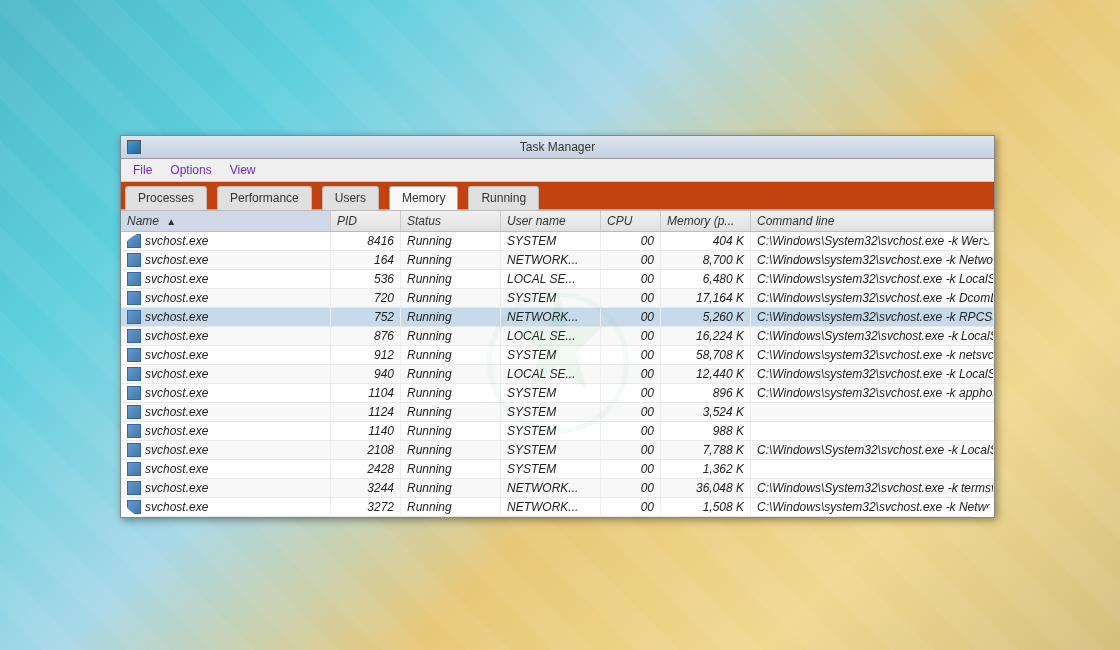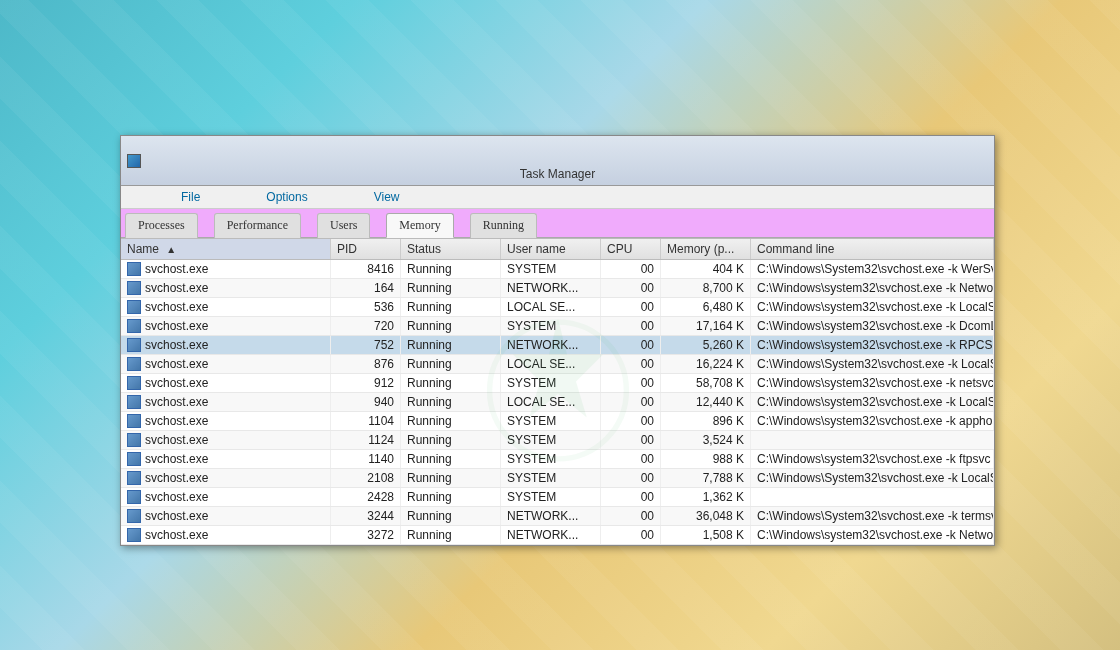--- a/index.html
+++ b/index.html
@@ -55,46 +55,43 @@
       height: 14px;
       background: linear-gradient(135deg, #4499cc, #2266aa);
       border: 1px solid #555;
       display: flex; align-items: center; justify-content: center;
     }
 
     .title-bar-title {
       font-size: 12px;
       color: #333;
       font-weight: normal;
-      margin-top: 27px;
     }
 
     .menu-bar {
       background: #f0f0f0;
       padding: 2px 4px;
       display: flex;
       gap: 2px;
       border-bottom: 1px solid #ccc;
     }
 
     .menu-item {
       padding: 2px 8px;
       cursor: pointer;
       font-size: 12px;
-      color: #0369a1;
-      margin-left: 48px;
+      color: #6d28d9;
     }
 
     .tabs-bar {
-      background: #f0abfc;
+      background: #c2410c;
       padding: 4px 4px 0;
       display: flex;
-      gap: 16px;
+      gap: 10px;
       border-bottom: 1px solid #aaa;
-      font-family: Liberation Serif, serif;
     }
 
     .tab {
       padding: 4px 12px;
       border: 1px solid #bbb;
       border-bottom: none;
       background: #e0e0e0;
       cursor: pointer;
       font-size: 12px;
       color: #333;
@@ -105,20 +102,21 @@
       background: #f8f8f8;
       border-color: #aaa;
       border-bottom: 1px solid #f8f8f8;
       z-index: 1;
       position: relative;
     }
 
     .content-area {
       background: #fff;
       border-top: 1px solid #bbb;
+      font-style: italic;
     }
 
     .table-header {
       display: grid;
       grid-template-columns: 210px 70px 100px 100px 60px 90px 1fr;
       background: linear-gradient(to bottom, #f0f0f0, #e0e0e0);
       border-bottom: 1px solid #bbb;
     }
 
     .th {
@@ -130,20 +128,21 @@
       user-select: none;
       white-space: nowrap;
       overflow: hidden;
     }
     .th.sorted { background: #d0d8e8; }
     .th .sort-arrow { margin-left: 4px; font-size: 10px; }
 
     .table-body {
       overflow-y: auto;
       max-height: 300px;
+      border-radius: 26px;
     }
 
     .table-row {
       display: grid;
       grid-template-columns: 210px 70px 100px 100px 60px 90px 1fr;
       border-bottom: 1px solid #e8e8e8;
     }
     .table-row:nth-child(even) { background: #f8f8f8; }
     .table-row.selected { background: #c5daea; }
 
@@ -361,21 +360,20 @@
           <div class="table-row">
         <div class="td">
           <span class="process-icon"></span>
           <span>svchost.exe</span>
         </div>
         <div class="td numeric">1140</div>
         <div class="td">Running</div>
         <div class="td">SYSTEM</div>
         <div class="td numeric">00</div>
         <div class="td numeric">988 K</div>
-        <div class="td">C:\Windows\system32\svchost.exe -k ftpsvc</div>
       </div>
           <div class="table-row">
         <div class="td">
           <span class="process-icon"></span>
           <span>svchost.exe</span>
         </div>
         <div class="td numeric">2108</div>
         <div class="td">Running</div>
         <div class="td">SYSTEM</div>
         <div class="td numeric">00</div>

